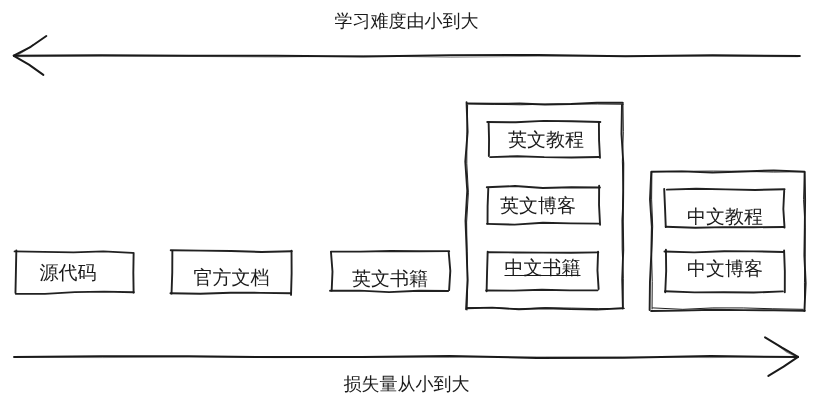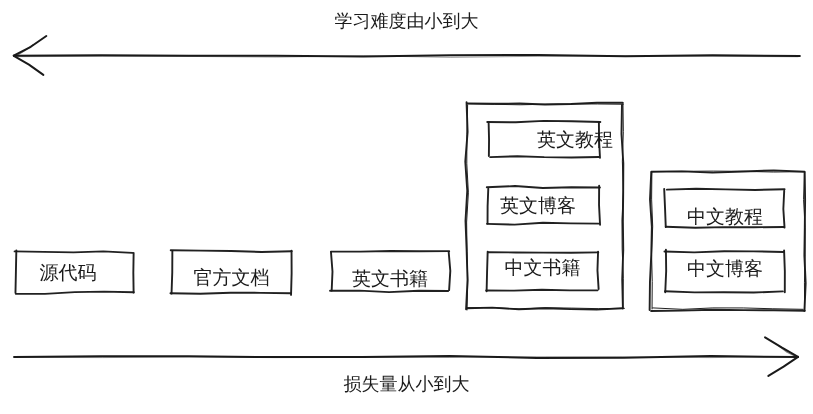--- a/index.html
+++ b/index.html
@@ -136,21 +136,21 @@
 
   <div class="axis-label" id="top-axis-label">学习难度由小到大</div>
 
   <div class="axis-label" id="bottom-axis-label">损失量从小到大</div>
 
   <div id="labels-layer">
       <div class="node-label" style="left: 20px; top: 252px; width: 96px; height: 41px;">源代码</div>
       <div class="node-label" style="left: 172px; top: 251px; width: 119px; height: 52px;">官方文档</div>
       <div class="node-label" style="left: 331px; top: 251px; width: 118px; height: 54px;">英文书籍</div>
       <div class="group-hit" style="left: 467px; top: 103px; width: 156px; height: 206px;"></div>
-      <div class="node-label" style="left: 488px; top: 122px; width: 116px; height: 35px; padding-left: 29px;">英文教程</div>
+      <div class="node-label" style="left: 488px; top: 122px; width: 116px; height: 35px;">英文教程</div>
       <div class="node-label" style="left: 487px; top: 187px; width: 102px; height: 37px;">英文博客</div>
-      <div class="node-label" style="left: 487px; top: 252px; width: 111px; height: 30px;">中文书籍</div>
+      <div class="node-label" style="left: 487px; top: 252px; width: 111px; height: 30px; text-decoration: underline;">中文书籍</div>
       <div class="group-hit" style="left: 651px; top: 171px; width: 154px; height: 139px;"></div>
       <div class="node-label" style="left: 666px; top: 190px; width: 118px; height: 52px;">中文教程</div>
       <div class="node-label" style="left: 666px; top: 252px; width: 118px; height: 32px;">中文博客</div>
     </div>
 
 </div>
 
 </body></html>

